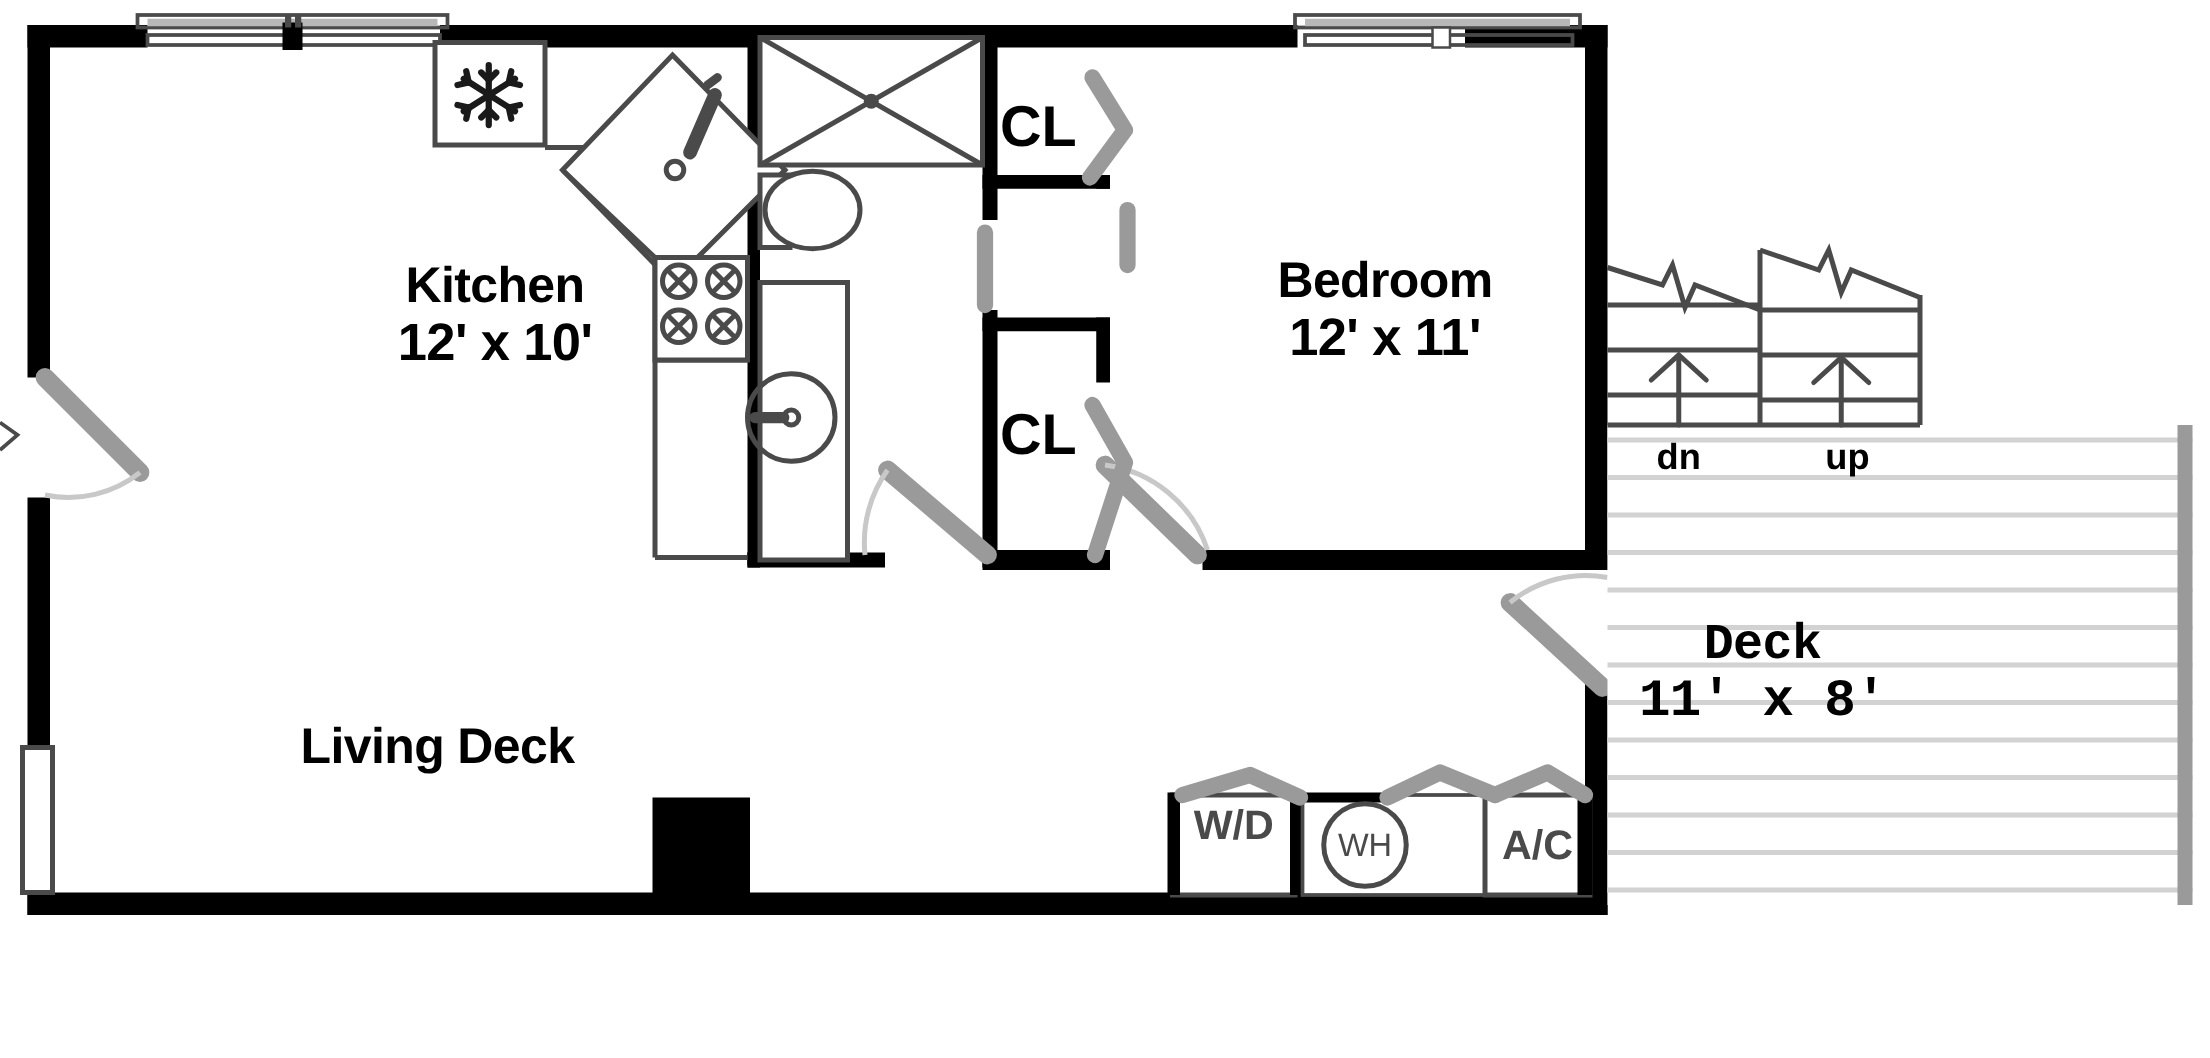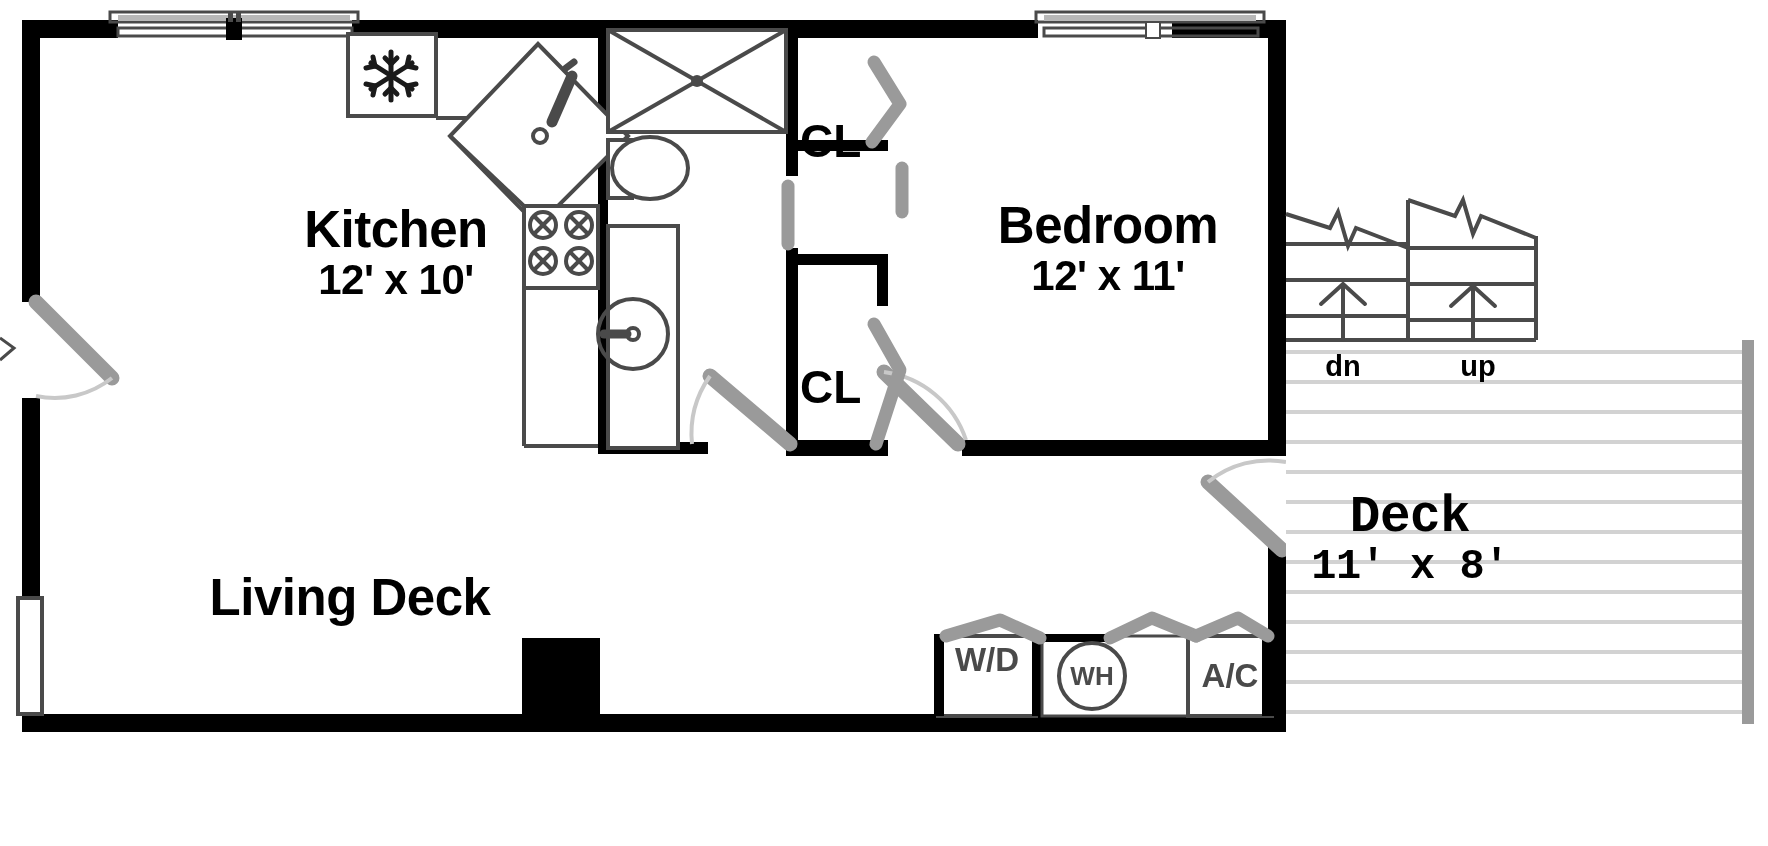--- a/index.html
+++ b/index.html
@@ -24,49 +24,48 @@
   }
   .room-label {
     position: absolute;
     text-align: center;
     font-weight: bold;
     color: #000000;
     line-height: 1.08;
     white-space: nowrap;
     pointer-events: none;
   }
-  .room-name { font-size: 51px; letter-spacing: -0.5px; }
+  .room-name { font-size: 40px; letter-spacing: -0.5px; }
   .room-dims { font-size: 42px; letter-spacing: -0.5px; }
   .cl-label {
     position: absolute;
     font-weight: bold;
     font-size: 46px;
     color: #000000;
     white-space: nowrap;
-    margin-top: 40px;
   }
   .stair-dir {
     position: absolute;
     font-weight: bold;
     font-size: 29px;
     color: #000000;
     text-align: center;
     white-space: nowrap;
   }
   .util-label {
     position: absolute;
     font-weight: bold;
     font-size: 33px;
     color: #4a4a4a;
     text-align: center;
     white-space: nowrap;
   }
   .util-label-sm {
     position: absolute;
-    font-weight: bold;
+    font-weight: normal;
     font-size: 26px;
     color: #4a4a4a;
     white-space: nowrap;
   }
 </style>
 </head>
 <body>
 
 <div id="plan-root">
 

